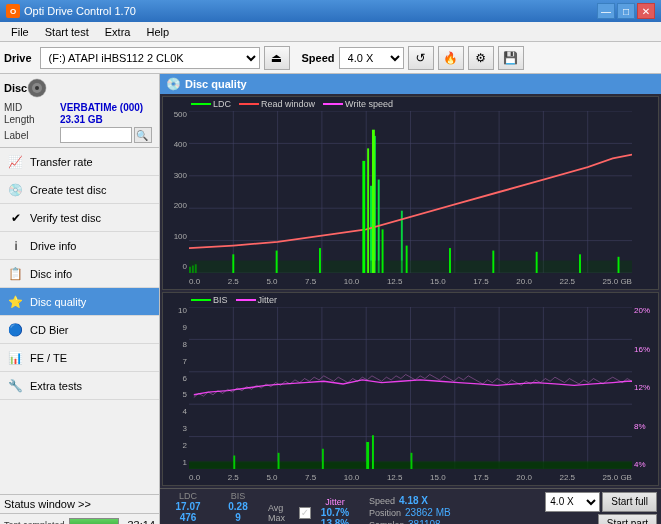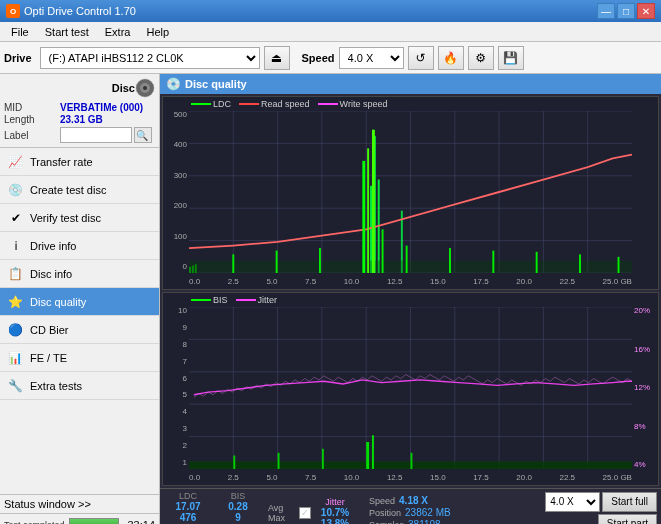--- a/index.html
+++ b/index.html
@@ -26,21 +26,21 @@
     .speed-select { height: 22px; border: 1px solid #aaa; background: white; font-size: 11px; padding: 0 4px; width: 65px; }
     
     
     .main { display: flex; height: 462px; }
     
     
     .sidebar { width: 160px; background: #f0f0f0; border-right: 1px solid #c0c0c0; display: flex; flex-direction: column; flex-shrink: 0; }
     
     
     .disc-panel { padding: 4px; border-bottom: 1px solid #c0c0c0; }
-    .disc-header { display: flex; align-items: center; justify-content: flex-end; margin-bottom: 4px; }
+    .disc-header { display: flex; align-items: center; justify-content: flex-start; margin-bottom: 4px; }
     .disc-title { font-size: 11px; font-weight: bold; }
     .disc-icon { width: 20px; height: 20px; }
     .disc-info { font-size: 10px; }
     .disc-row { display: flex; margin-bottom: 1px; align-items: center; }
     .disc-key { color: #333; width: 56px; flex-shrink: 0; }
     .disc-val { color: #0000cc; font-weight: bold; }
     .label-row { display: flex; align-items: center; margin-top: 2px; }
     .label-key { color: #333; width: 56px; }
     .label-input { height: 16px; border: 1px solid #aaa; width: 72px; font-size: 10px; }
     .label-btn { width: 18px; height: 16px; border: 1px solid #aaa; background: #e8e8e8; margin-left: 2px; cursor: pointer; display: flex; align-items: center; justify-content: center; font-size: 10px; }
@@ -220,21 +220,21 @@
 
       <div class="chart-container">
 
         <div class="chart-legend">
           <div class="legend-item">
             <div class="legend-color" style="background:#00ff00"></div>
             <span>LDC</span>
           </div>
           <div class="legend-item">
             <div class="legend-color" style="background:#ff4444"></div>
-            <span>Read speed</span>
+            <span>Read window</span>
           </div>
           <div class="legend-item">
             <div class="legend-color" style="background:#ff44ff"></div>
             <span>Write speed</span>
           </div>
         </div>
 
         <div class="y-axis">
           <span class="y-label">500</span>
           <span class="y-label">400</span>

